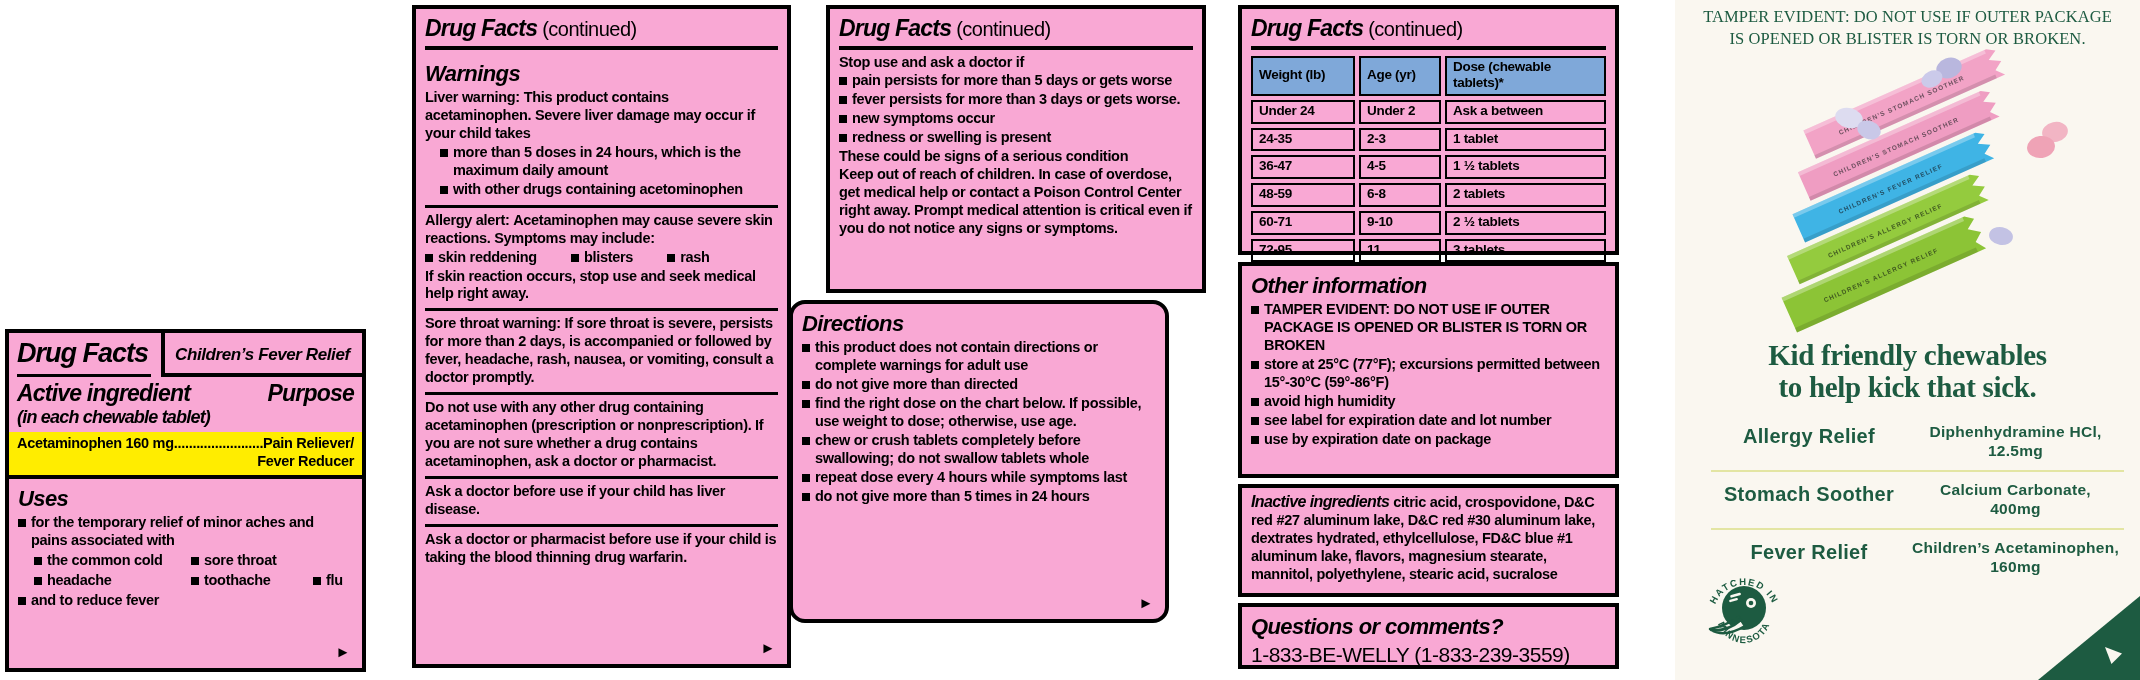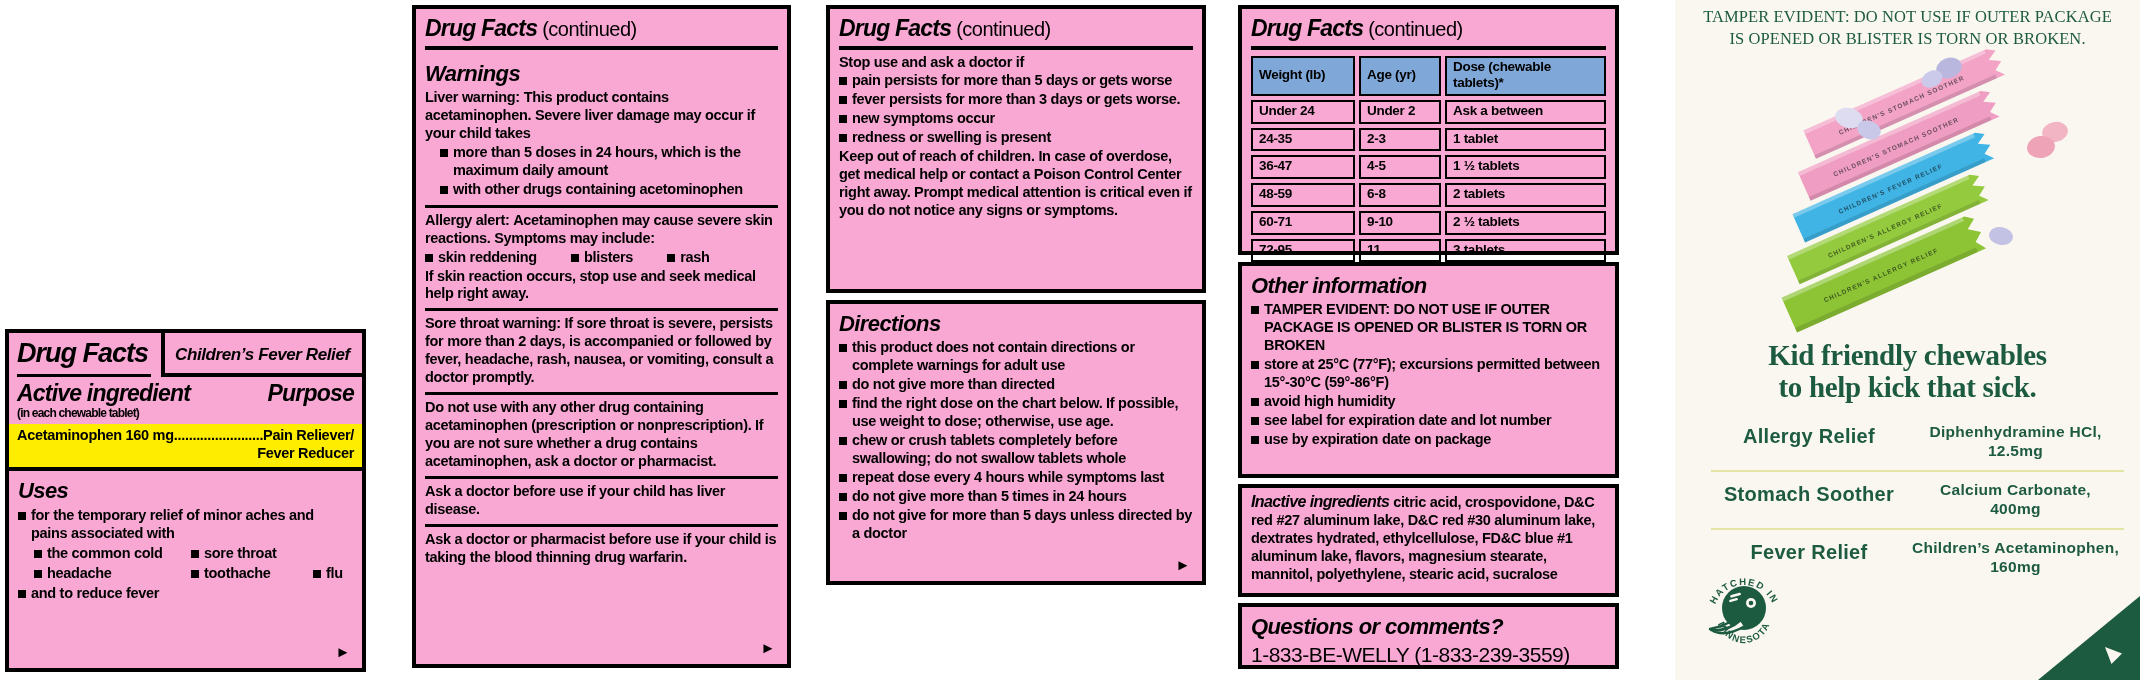--- a/index.html
+++ b/index.html
@@ -27,32 +27,32 @@
   #p1{left:5px;top:329px;width:361px;height:343px;padding:0;}
   .p1-head{display:flex;align-items:stretch;}
   .p1-title{padding:4px 10px 0 8px;}
   .p1-title span{display:inline-block;font-style:italic;font-weight:700;font-size:27px;
                  letter-spacing:-1px;border-bottom:3.5px solid #000;padding:0 3px 4px 0;}
   .p1-sub{flex:1;border-left:4px solid #000;border-bottom:4px solid #000;
           font-style:italic;font-weight:700;font-size:17px;letter-spacing:-0.4px;padding:11px 2px 0 10px;}
   .ai{padding:4px 8px 0;}
   .ai-row{display:flex;justify-content:space-between;font-style:italic;font-weight:700;
           font-size:23px;letter-spacing:-0.8px;line-height:1.05;}
-  .ai-sub{font-weight:700;font-size:12px;letter-spacing:-0.8px;margin:0 0 4px;}
+  .ai-sub{font-style:italic;font-weight:700;font-size:18px;letter-spacing:-0.8px;margin:0 0 4px;}
   .yellow{background:#FFED00;padding:3px 8px 4px;}
   .yrow1{display:flex;align-items:baseline;}
   .dots{flex:1;overflow:hidden;white-space:nowrap;}
   .yrow2{text-align:right;}
   .uses{border-top:4px solid #000;padding:4px 9px 4px;}
   .uses-grid{display:grid;grid-template-columns:157px 122px 1fr;margin-left:16px;}
 
   
   #p2{left:412px;top:5px;width:379px;height:663px;}
   #p3a{left:826px;top:5px;width:380px;height:288px;}
-  #p3b{left:826px;top:300px;width:380px;height:285px;}
+  #p3b{left:789px;top:300px;width:380px;height:323px;border-radius:16px;}
   #p4a{left:1238px;top:5px;width:381px;height:250px;}
   #p4b{left:1238px;top:262px;width:381px;height:216px;}
   #p4c{left:1238px;top:484px;width:381px;height:113px;}
   #p4d{left:1238px;top:603px;width:381px;height:66px;}
   .h-inline{font-style:italic;font-weight:700;font-size:16px;letter-spacing:-0.6px;}
   .phone{font-weight:400;font-size:21px;letter-spacing:-0.5px;margin-top:1px;}
 
   
   table.dose{border-collapse:separate;border-spacing:4px 4px;margin:-2px -4px 0;width:calc(100% + 8px);}
   table.dose th,table.dose td{border:2.5px solid #000;padding:1px 6px 2px;font-size:13.5px;
@@ -208,20 +208,21 @@
         <span>fever persists for more than 3 days or gets worse.</span>
       </div>
     <div class="bul">
         <span class="sq"></span>
         <span>new symptoms occur</span>
       </div>
     <div class="bul">
         <span class="sq"></span>
         <span>redness or swelling is present</span>
       </div>
+    <p class="par">These could be signs of a serious condition</p>
     <p class="par"><b>Keep out of reach of children. </b><span>In case of overdose, get medical help or contact a Poison Control Center right away. Prompt medical attention is critical even if you do not notice any signs or symptoms.</span></p>
   </div>
 
   <div class="box" id="p3b">
     <div class="h1">Directions</div>
     <div class="bul">
         <span class="sq"></span>
         <span>this product does not contain directions or complete warnings for adult use</span>
       </div>
     <div class="bul">
@@ -236,24 +237,20 @@
         <span class="sq"></span>
         <span>chew or crush tablets completely before swallowing; do not swallow tablets whole</span>
       </div>
     <div class="bul">
         <span class="sq"></span>
         <span>repeat dose every 4 hours while symptoms last</span>
       </div>
     <div class="bul">
         <span class="sq"></span>
         <span>do not give more than 5 times in 24 hours</span>
-      </div>
-    <div class="bul">
-        <span class="sq"></span>
-        <span>do not give for more than 5 days unless directed by a doctor</span>
       </div>
     <div class="arrow">►</div>
   </div>
 
   <div class="box" id="p4a">
     <div class="df-titlebar">
       <span class="df-title">Drug Facts</span><span class="df-cont"> (continued)</span>
     </div>
     <table class="dose">
       <tbody>

